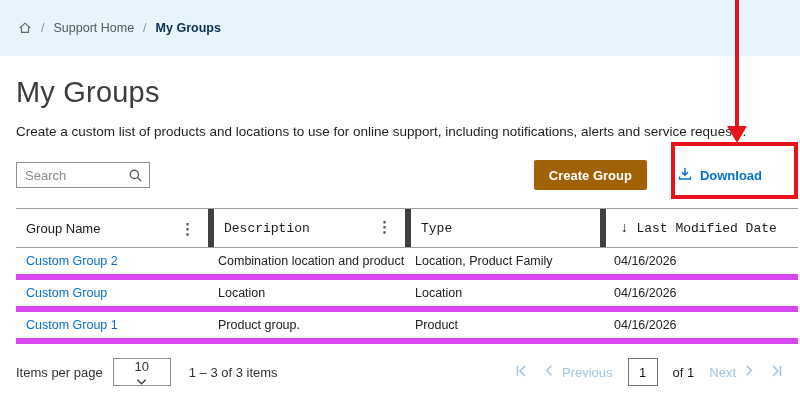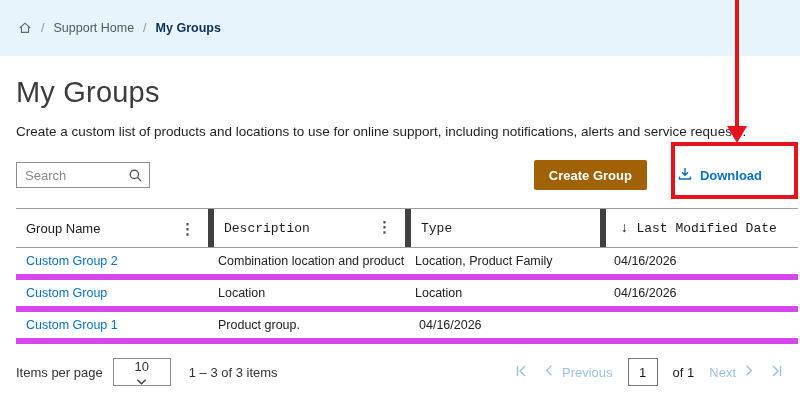--- a/index.html
+++ b/index.html
@@ -275,20 +275,21 @@
   </div>
   <div class="trow">
     <div class="td td-name">Custom Group</div>
     <div class="td">Location</div>
     <div class="td">Location</div>
     <div class="td td-date">04/16/2026</div>
   </div>
   <div class="trow">
     <div class="td td-name">Custom Group 1</div>
     <div class="td">Product group.</div>
+    <div class="td">Product</div>
     <div class="td td-date">04/16/2026</div>
   </div>
 </div>
 
 <div class="footer">
   <span>Items per page</span>
   <div class="ipp-select">
     <span>10</span>
     <span>
       <svg viewBox="0 0 12 8" width="11" height="8">

